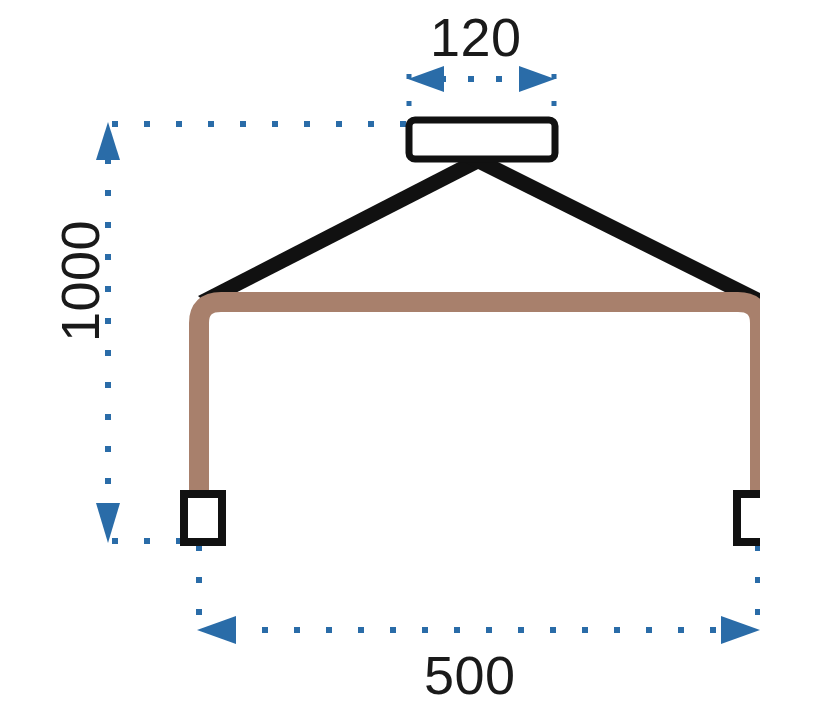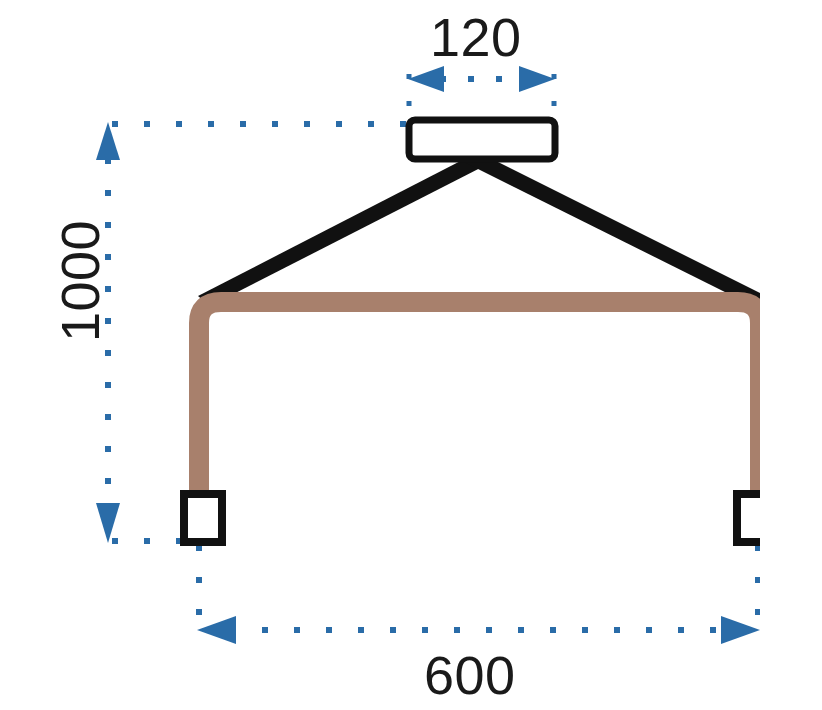--- a/index.html
+++ b/index.html
@@ -97,15 +97,15 @@
     <rect x="184" y="494" width="38" height="48" fill="#ffffff" stroke="#111111" stroke-width="8"></rect>
 
     <rect x="737" y="494" width="38" height="48" fill="#ffffff" stroke="#111111" stroke-width="8"></rect>
 
   </svg>
 
   <div class="dim-label" id="label-width-top">120</div>
 
   <div class="dim-label" id="label-height-left">1000</div>
 
-  <div class="dim-label" id="label-width-bottom">600</div>
+  <div class="dim-label" id="label-width-bottom">500</div>
 
 </div>
 
 </body></html>

